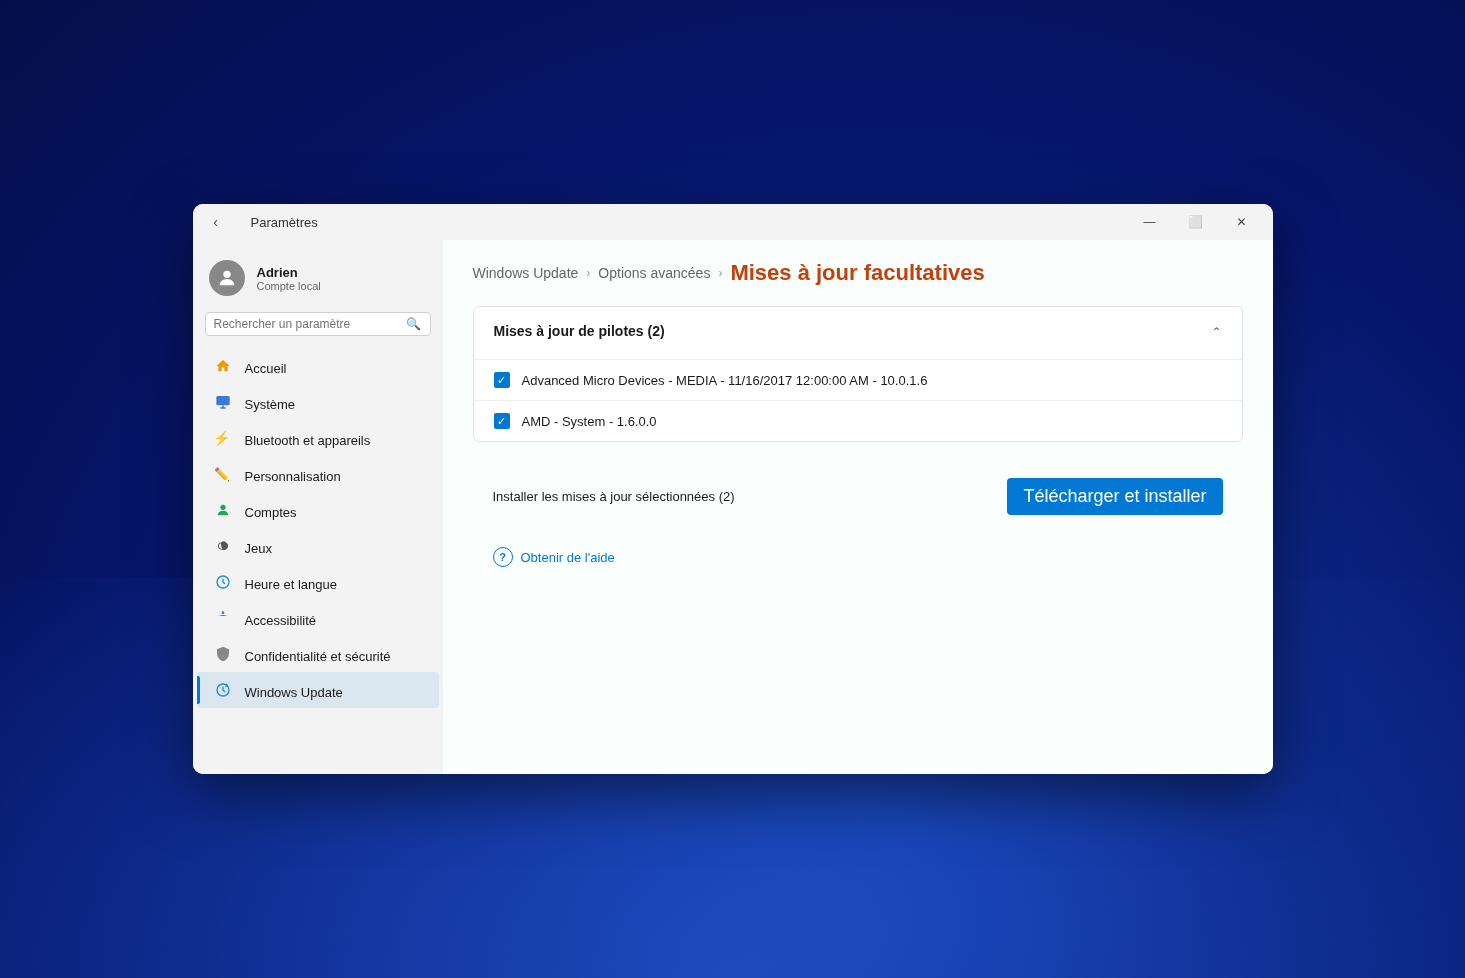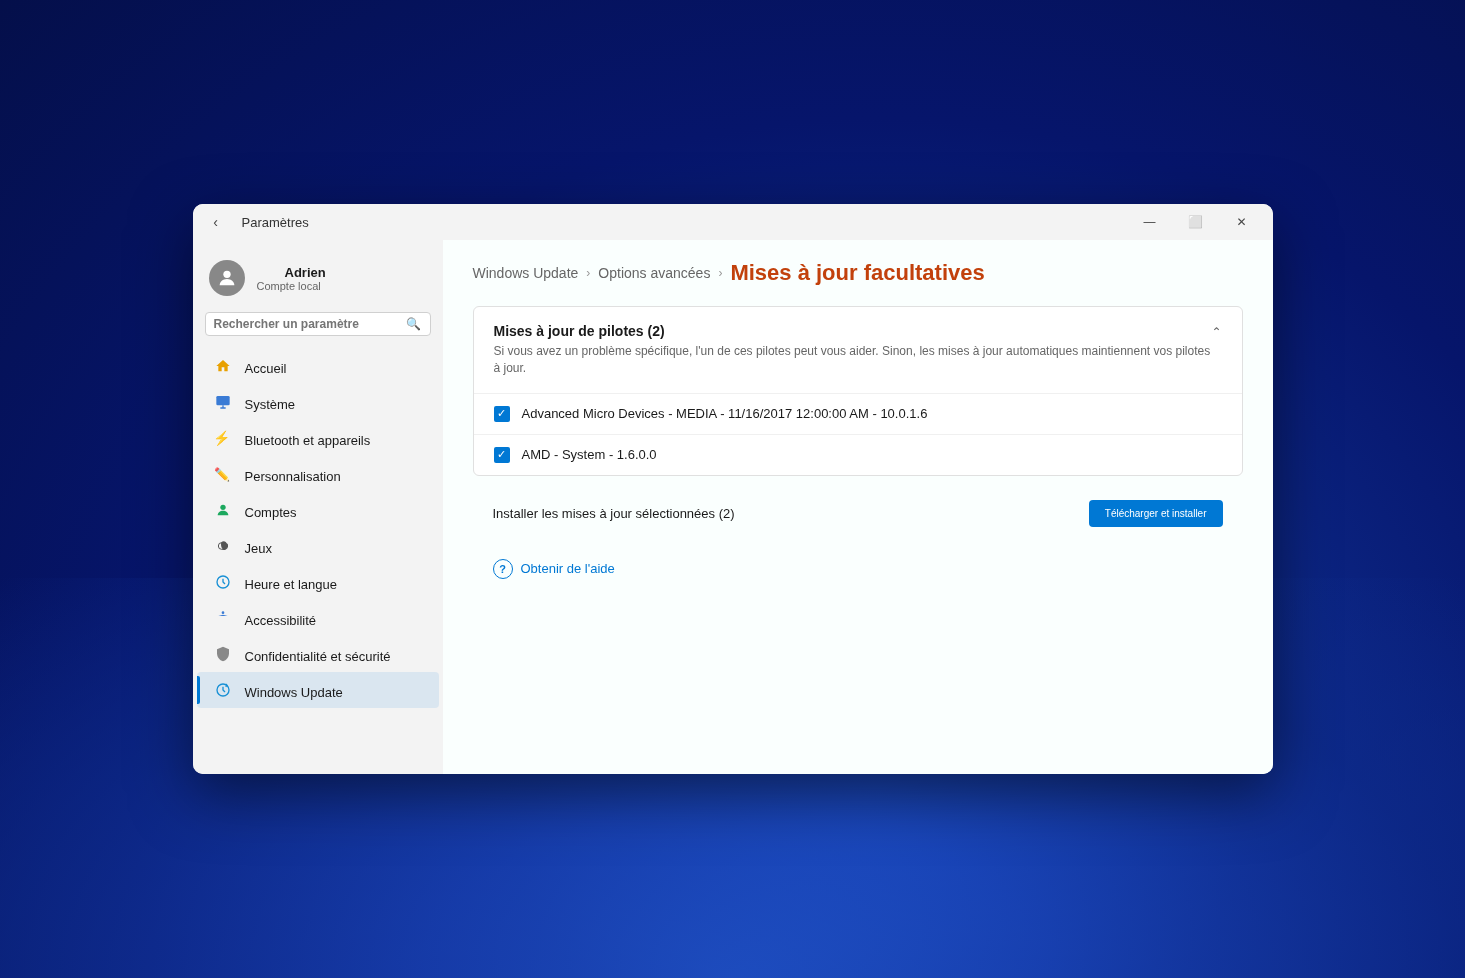--- a/index.html
+++ b/index.html
@@ -120,21 +120,20 @@
 
     .user-info {
       display: flex;
       flex-direction: column;
     }
 
     .user-name {
       font-size: 13px;
       font-weight: 600;
       color: #1a1a1a;
-      margin-left: 28px;
     }
 
     .user-role {
       font-size: 11px;
       color: #666;
     }
 
     .search-box {
       margin: 0 12px 12px;
       display: flex;
@@ -146,21 +145,20 @@
       gap: 6px;
     }
 
     .search-box input {
       border: none;
       outline: none;
       font-size: 12px;
       color: #666;
       background: transparent;
       flex: 1;
-      font-weight: bold;
     }
 
     .search-icon-svg {
       color: #666;
       font-size: 12px;
     }
 
     .nav-item {
       display: flex;
       align-items: flex-end;
@@ -229,21 +227,21 @@
     .breadcrumb-current {
       font-size: 22px;
       font-weight: 700;
       color: #c2410c;
     }
 
     .update-section {
       background: white;
       border: 1px solid #e0e0e0;
       border-radius: 6px;
-      margin-bottom: 8px;
+      margin-bottom: 20px;
       overflow: hidden;
     }
 
     .section-header {
       display: flex;
       align-items: flex-start;
       justify-content: space-between;
       padding: 16px 20px;
       cursor: pointer;
     }
@@ -309,21 +307,21 @@
       font-size: 13px;
       color: #1a1a1a;
     }
 
     .install-btn {
       background: #0078d4;
       color: white;
       border: none;
       border-radius: 4px;
       padding: 8px 16px;
-      font-size: 10px;
+      font-size: 18px;
       cursor: pointer;
       font-family: inherit;
     }
 
     .help-link {
       display: flex;
       align-items: center;
       gap: 8px;
       color: #0078d4;
       font-size: 13px;
@@ -366,21 +364,21 @@
 <body>
 
 <div class="desktop-bg"></div>
 <div class="wave-overlay"></div>
 
 <div class="window">
 
   <div class="title-bar">
     <div class="title-bar-left">
       <button class="back-btn">‹</button>
-      <span style="font-size:13px; margin-left:3px; color:#333;">Paramètres</span>
+      <span style="font-size:13px; margin-left:12px; color:#333;">Paramètres</span>
     </div>
     <div class="title-bar-controls">
       <button class="tb-btn">—</button>
       <button class="tb-btn">⬜</button>
       <button class="tb-btn close">✕</button>
     </div>
   </div>
 
   <div class="window-body">
 
@@ -493,21 +491,20 @@
         <span class="breadcrumb-separator">›</span>
         <span class="breadcrumb-item">Options avancées</span>
         <span class="breadcrumb-separator">›</span>
         <span class="breadcrumb-current">Mises à jour facultatives</span>
       </div>
 
       <div class="update-section">
         <div class="section-header">
           <div class="section-header-left">
             <div class="section-title">Mises à jour de pilotes (2)</div>
-            <div class="section-desc">Si vous avez un problème spécifique, l'un de ces pilotes peut vous aider. Sinon, les mises à jour automatiques maintiennent vos pilotes à jour.</div>
           </div>
           <span class="chevron-icon">⌃</span>
         </div>
 
         <div class="update-item">
           <div class="checkbox-custom">✓</div>
           <span class="update-label">Advanced Micro Devices - MEDIA - 11/16/2017 12:00:00 AM - 10.0.1.6</span>
         </div>
 
         <div class="update-item">

